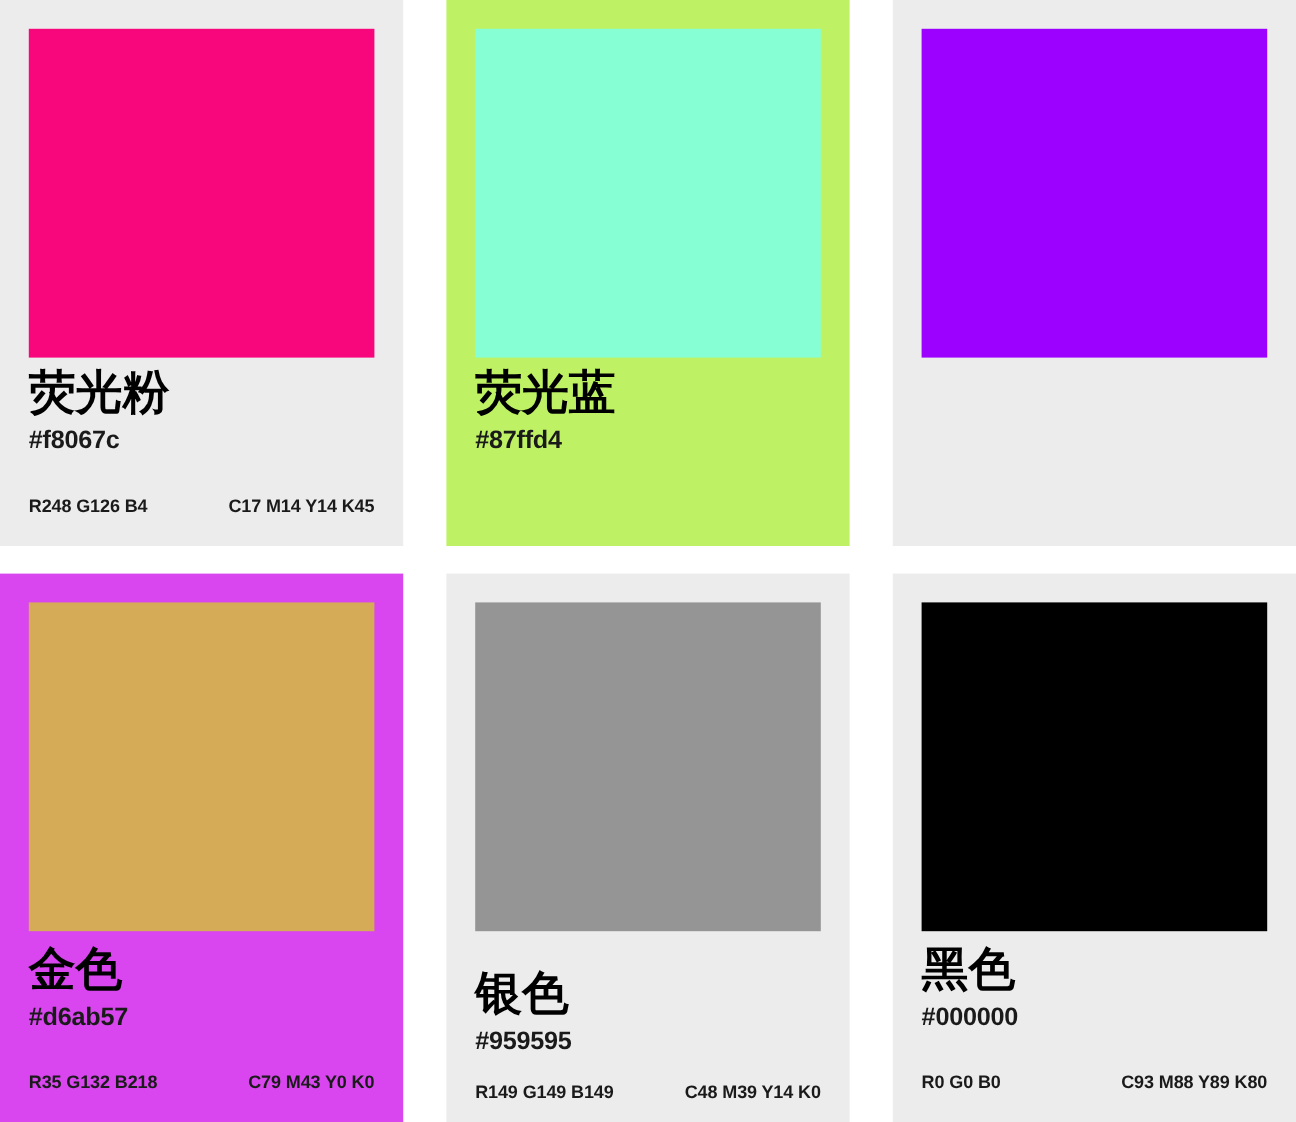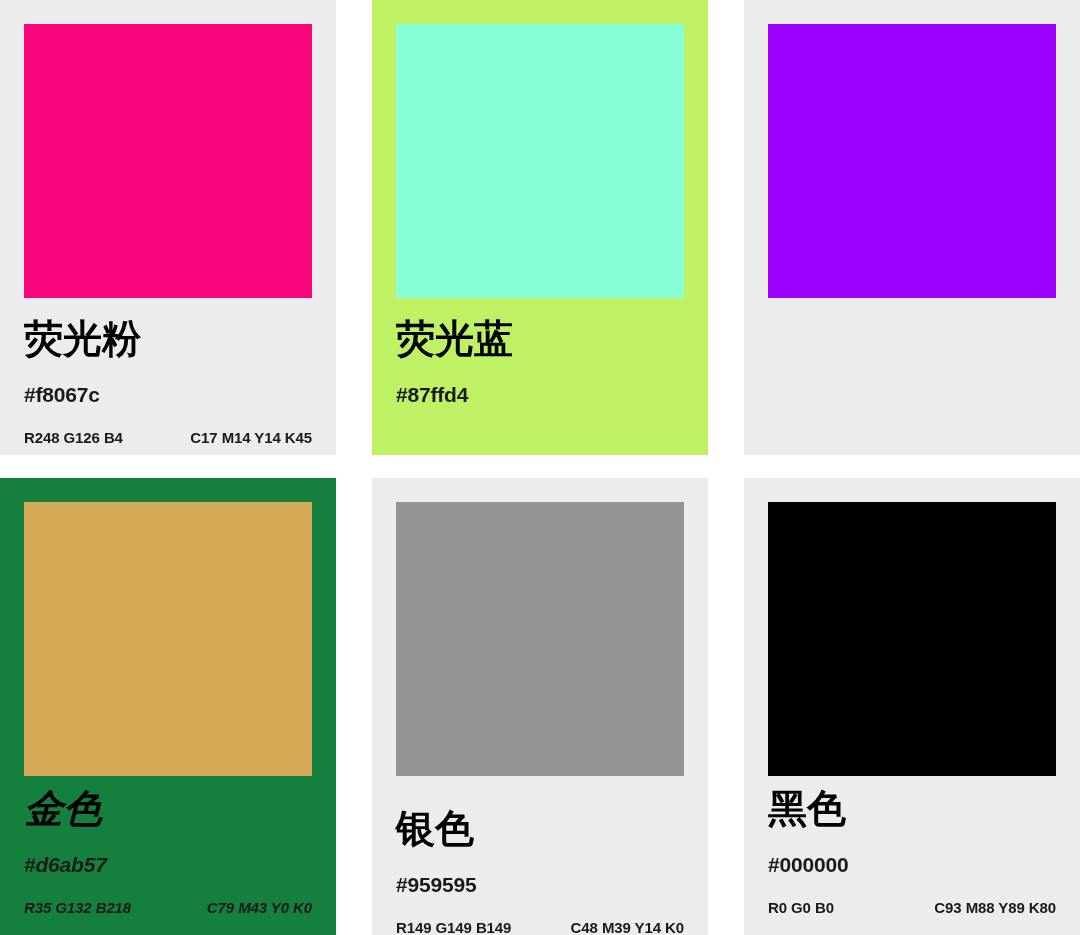--- a/index.html
+++ b/index.html
@@ -38,38 +38,38 @@
     display: block;
   }
 
   .row-1 .swatch-chip { height: 274px; }
   .row-2 .swatch-chip { height: 274px; }
 
   .card-text {
     flex: 1 1 auto;
     display: flex;
     flex-direction: column;
-    padding-top: 20px;
+    padding-top: 9px;
   }
 
   .color-title {
     font-size: 39px;
     font-weight: bold;
     line-height: 1.08;
     color: #000000;
     letter-spacing: 0px;
     white-space: nowrap;
   }
 
   .color-hex {
     font-size: 21px;
     font-weight: bold;
     color: #1a1a1a;
     line-height: 1.5;
-    margin-top: 19px;
+    margin-top: 2px;
     letter-spacing: -0.2px;
   }
 
   .values-row {
     margin-top: auto;
     display: flex;
     justify-content: space-between;
     align-items: flex-start;
     padding-bottom: 24px;
     padding-top: 18px;
@@ -108,21 +108,21 @@
     <div class="card-text">
       <div class="color-title">荧光蓝</div>
       <div class="color-hex">#87ffd4</div>
     </div>
   </div>
 
   <div class="swatch-card row-1" style="background-color: rgb(236, 236, 236);">
     <div class="swatch-chip" style="background-color: rgb(156, 0, 255);"></div>
   </div>
 
-  <div class="swatch-card row-2" style="background-color: #15803d; font-style: italic;">
+  <div class="swatch-card row-2" style="background-color: #d946ef;">
     <div class="swatch-chip" style="background-color: rgb(214, 171, 87);"></div>
     <div class="card-text">
       <div class="color-title">金色</div>
       <div class="color-hex">#d6ab57</div>
       <div class="values-row">
         <span class="value-rgb">R35 G132 B218</span>
         <span class="value-cmyk">C79 M43 Y0 K0</span>
       </div>
     </div>
   </div>

